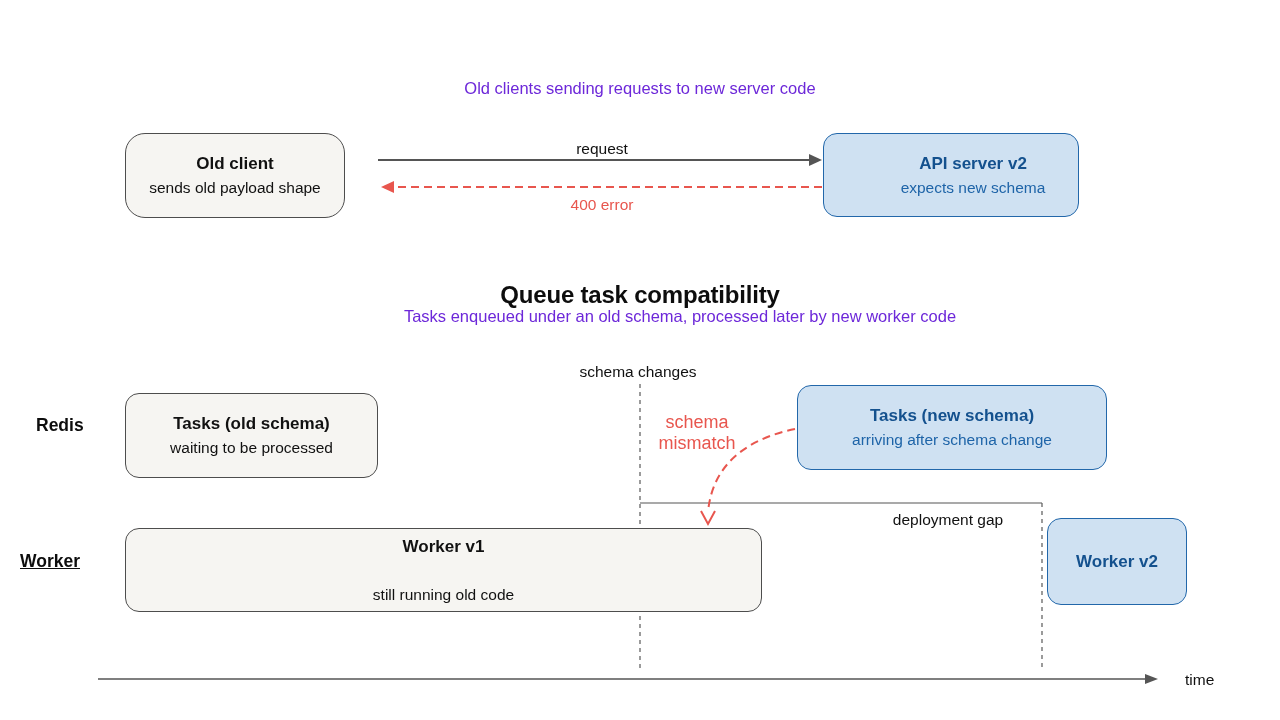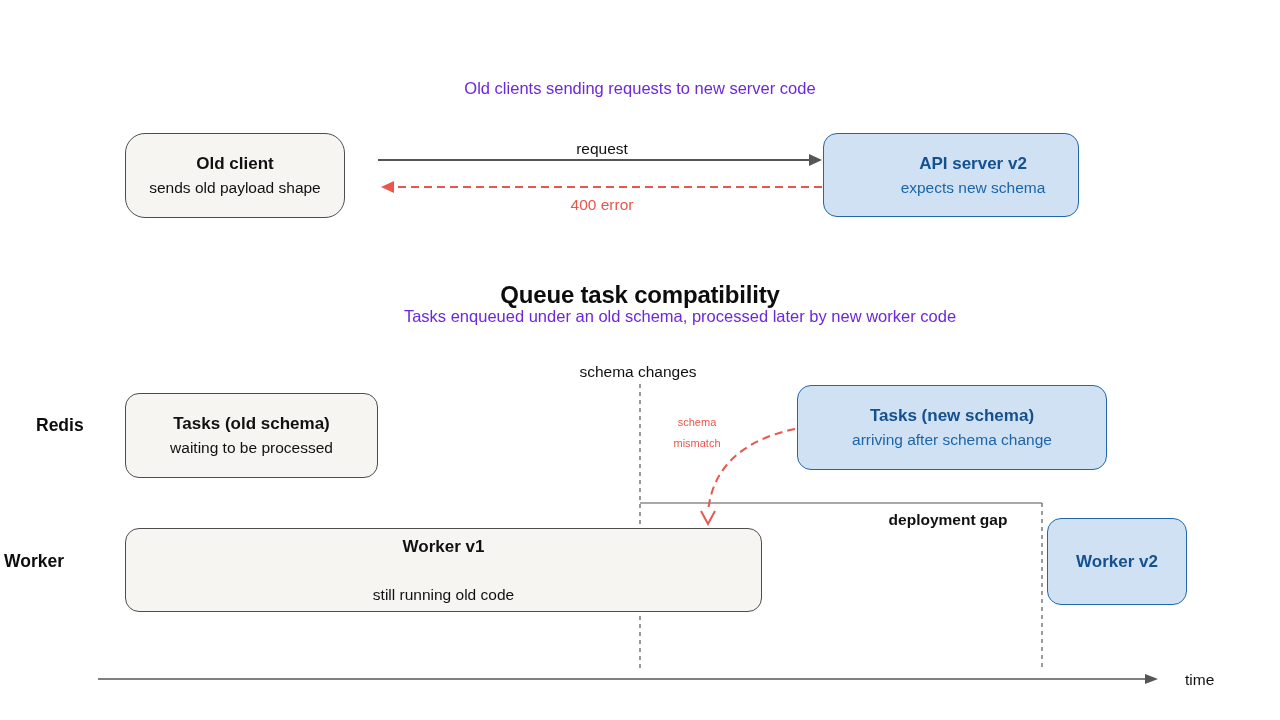--- a/index.html
+++ b/index.html
@@ -33,21 +33,21 @@
   .label {
     position:absolute; font-size:15.5px; color:#111111; z-index:3; white-space:nowrap;
     line-height:19px;
   }
   .label.centered { transform:translateX(-50%); text-align:center; }
   .label.red { color:#e8564e; }
   .row-label {
     position:absolute; font-size:17.5px; font-weight:700; color:#0d0d0d;
     z-index:3; white-space:nowrap; line-height:20px;
   }
-  .mismatch { line-height:21px; font-size:11px; }
+  .mismatch { line-height:21px; font-size:18px; }
 </style>
 </head>
 <body>
 
 <div id="canvas">
 
   <svg class="lines" width="1280" height="720" viewBox="0 0 1280 720">
 
     <g>
       <line x1="378" y1="160" x2="811" y2="160" stroke="#555555" stroke-width="2"></line>
@@ -89,38 +89,38 @@
 
   <div class="label centered" style="left:602px; top:139px;">request</div>
   <div class="label centered red" style="left:602px; top:195px;">400 error</div>
 
   <div class="section-title" style="top:281px;">Queue task compatibility</div>
   <div class="section-subtitle" style="top:307px;padding-left:40px;">Tasks enqueued under an old schema, processed later by new worker code</div>
 
   <div class="label centered" style="left:638px; top:362px;">schema changes</div>
 
   <div class="row-label" style="left:24px; top:415px;margin-left:12px;">Redis</div>
-  <div class="row-label" style="left:4px; top:551px;">Worker</div>
+  <div class="row-label" style="left:20px; top:551px;text-decoration:underline;">Worker</div>
 
   <div class="box blue" style="left:797px; top:385px; width:310px; height:85px;">
     <div class="box-title">Tasks (new schema)</div>
     <div class="box-subtitle">arriving after schema change</div>
   </div>
 
   <div class="box gray" style="left:125px; top:393px; width:253px; height:85px;">
     <div class="box-title">Tasks (old schema)</div>
     <div class="box-subtitle">waiting to be processed</div>
   </div>
 
   <div class="label centered red mismatch" style="left:697px; top:412px;">
     <span style="display:block;">schema</span>
     <span style="display:block;">mismatch</span>
   </div>
 
-  <div class="label centered" style="left:948px; top:510px;font-weight:bold;">deployment gap</div>
+  <div class="label centered" style="left:948px; top:510px;">deployment gap</div>
 
   <div class="box gray" style="left:125px; top:528px; width:637px; height:84px;gap:24px;">
     <div class="box-title">Worker v1</div>
     <div class="box-subtitle">still running old code</div>
   </div>
 
   <div class="box blue" style="left:1047px; top:518px; width:140px; height:87px;">
     <div class="box-title">Worker v2</div>
   </div>
 

